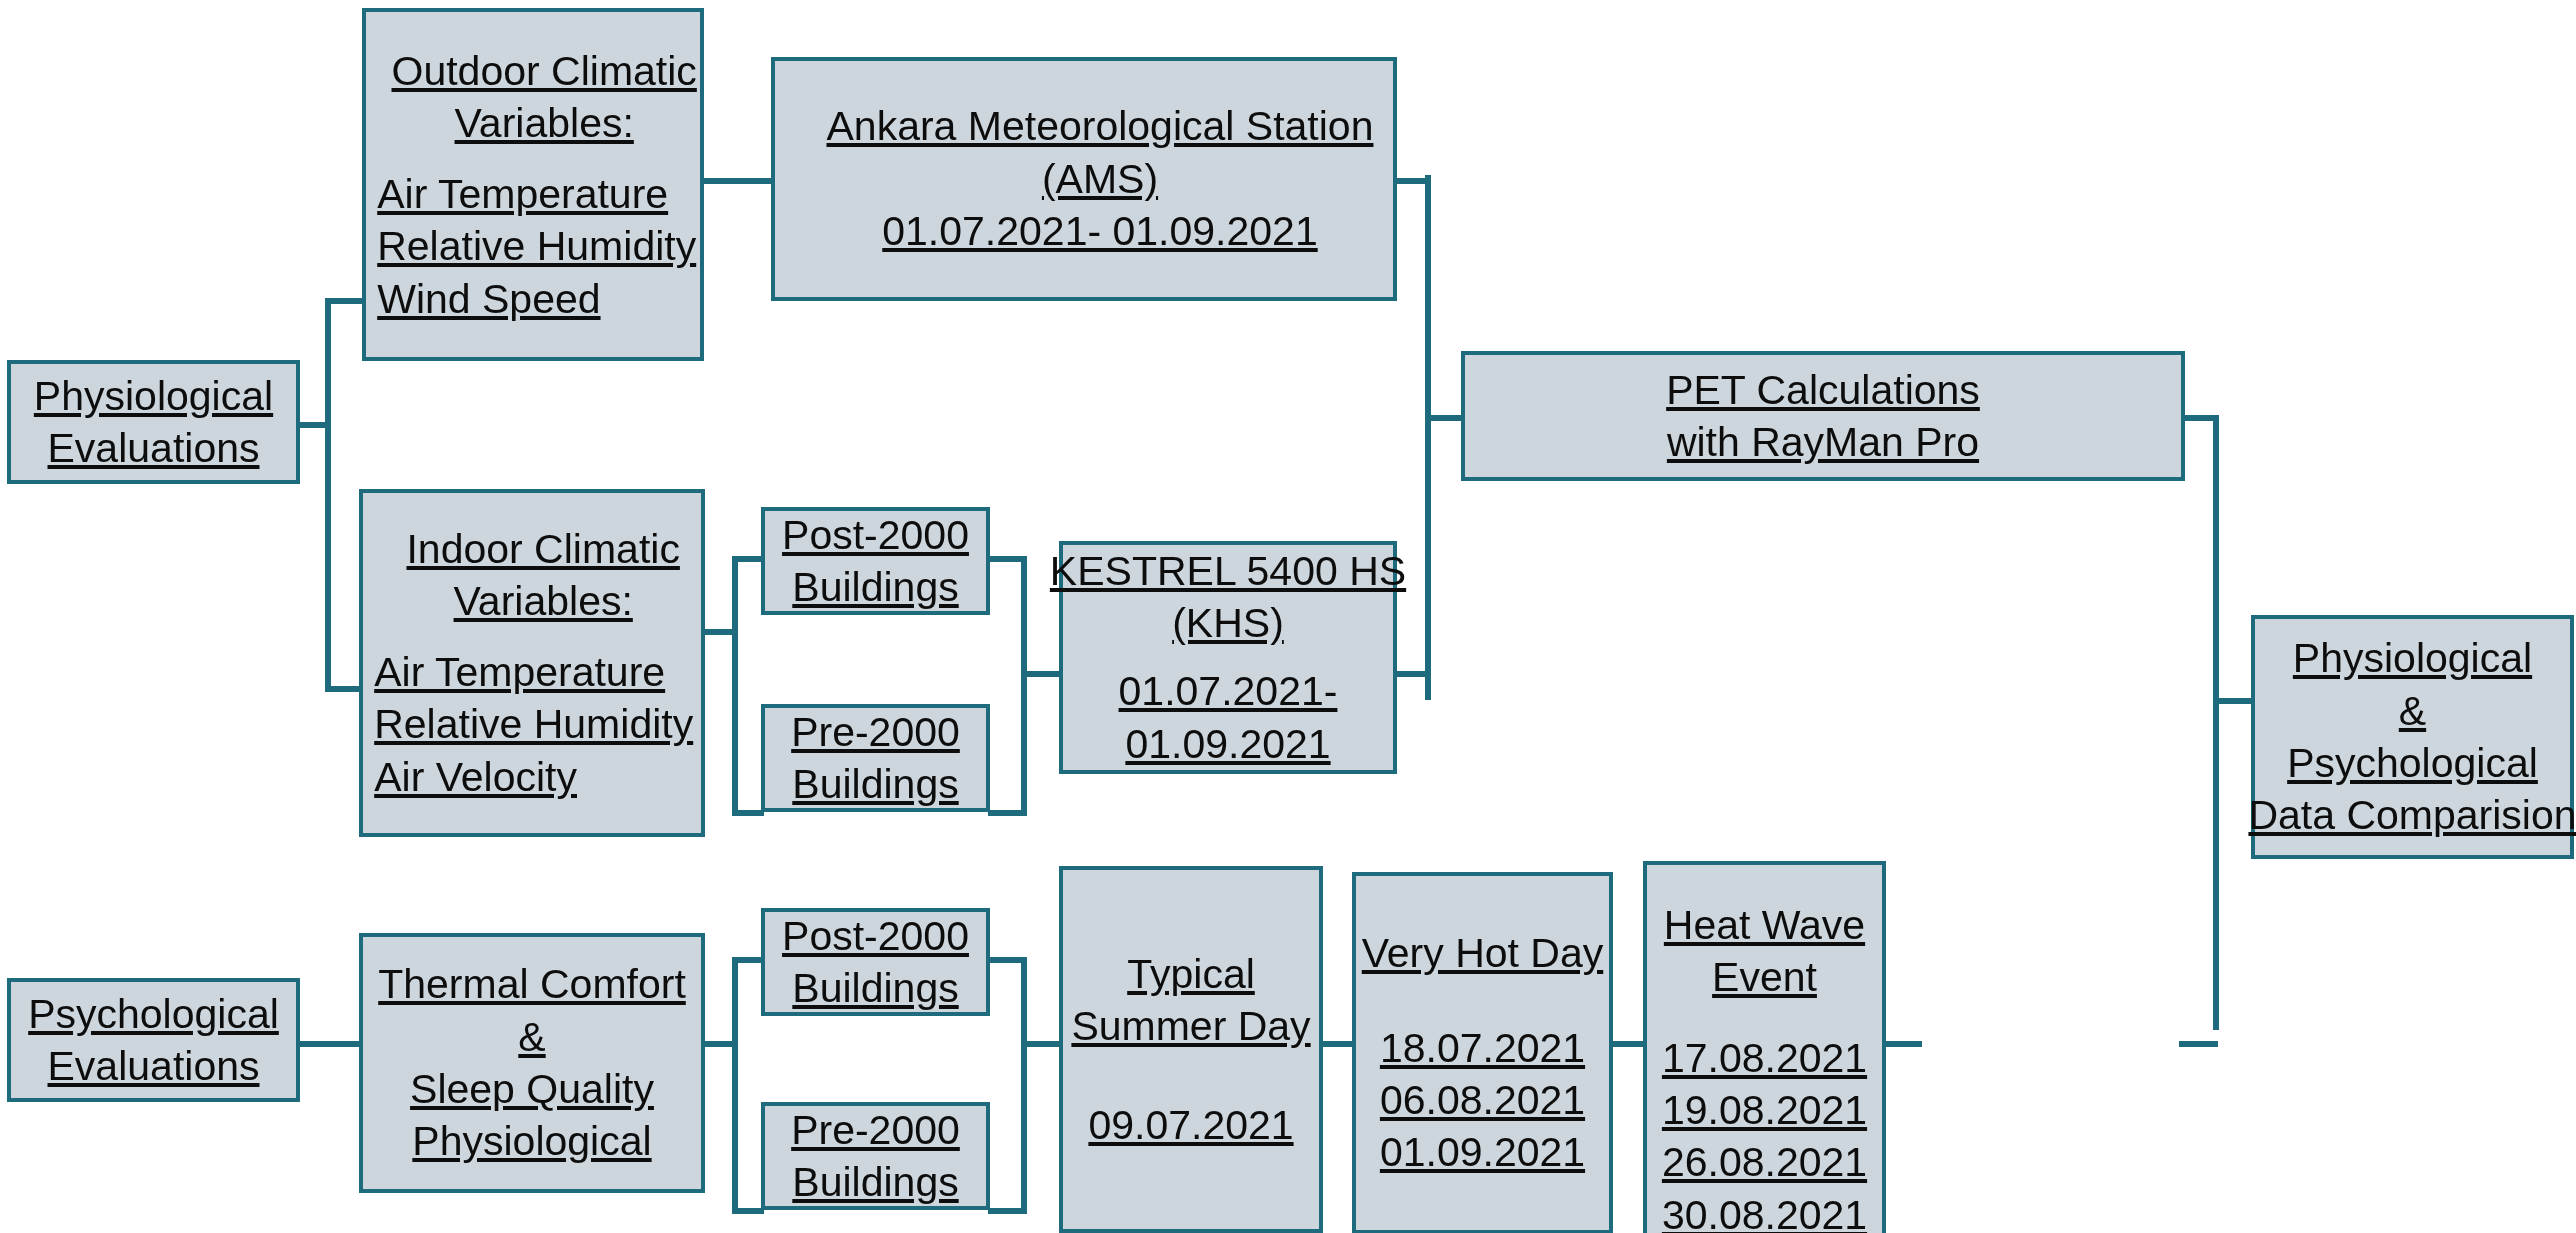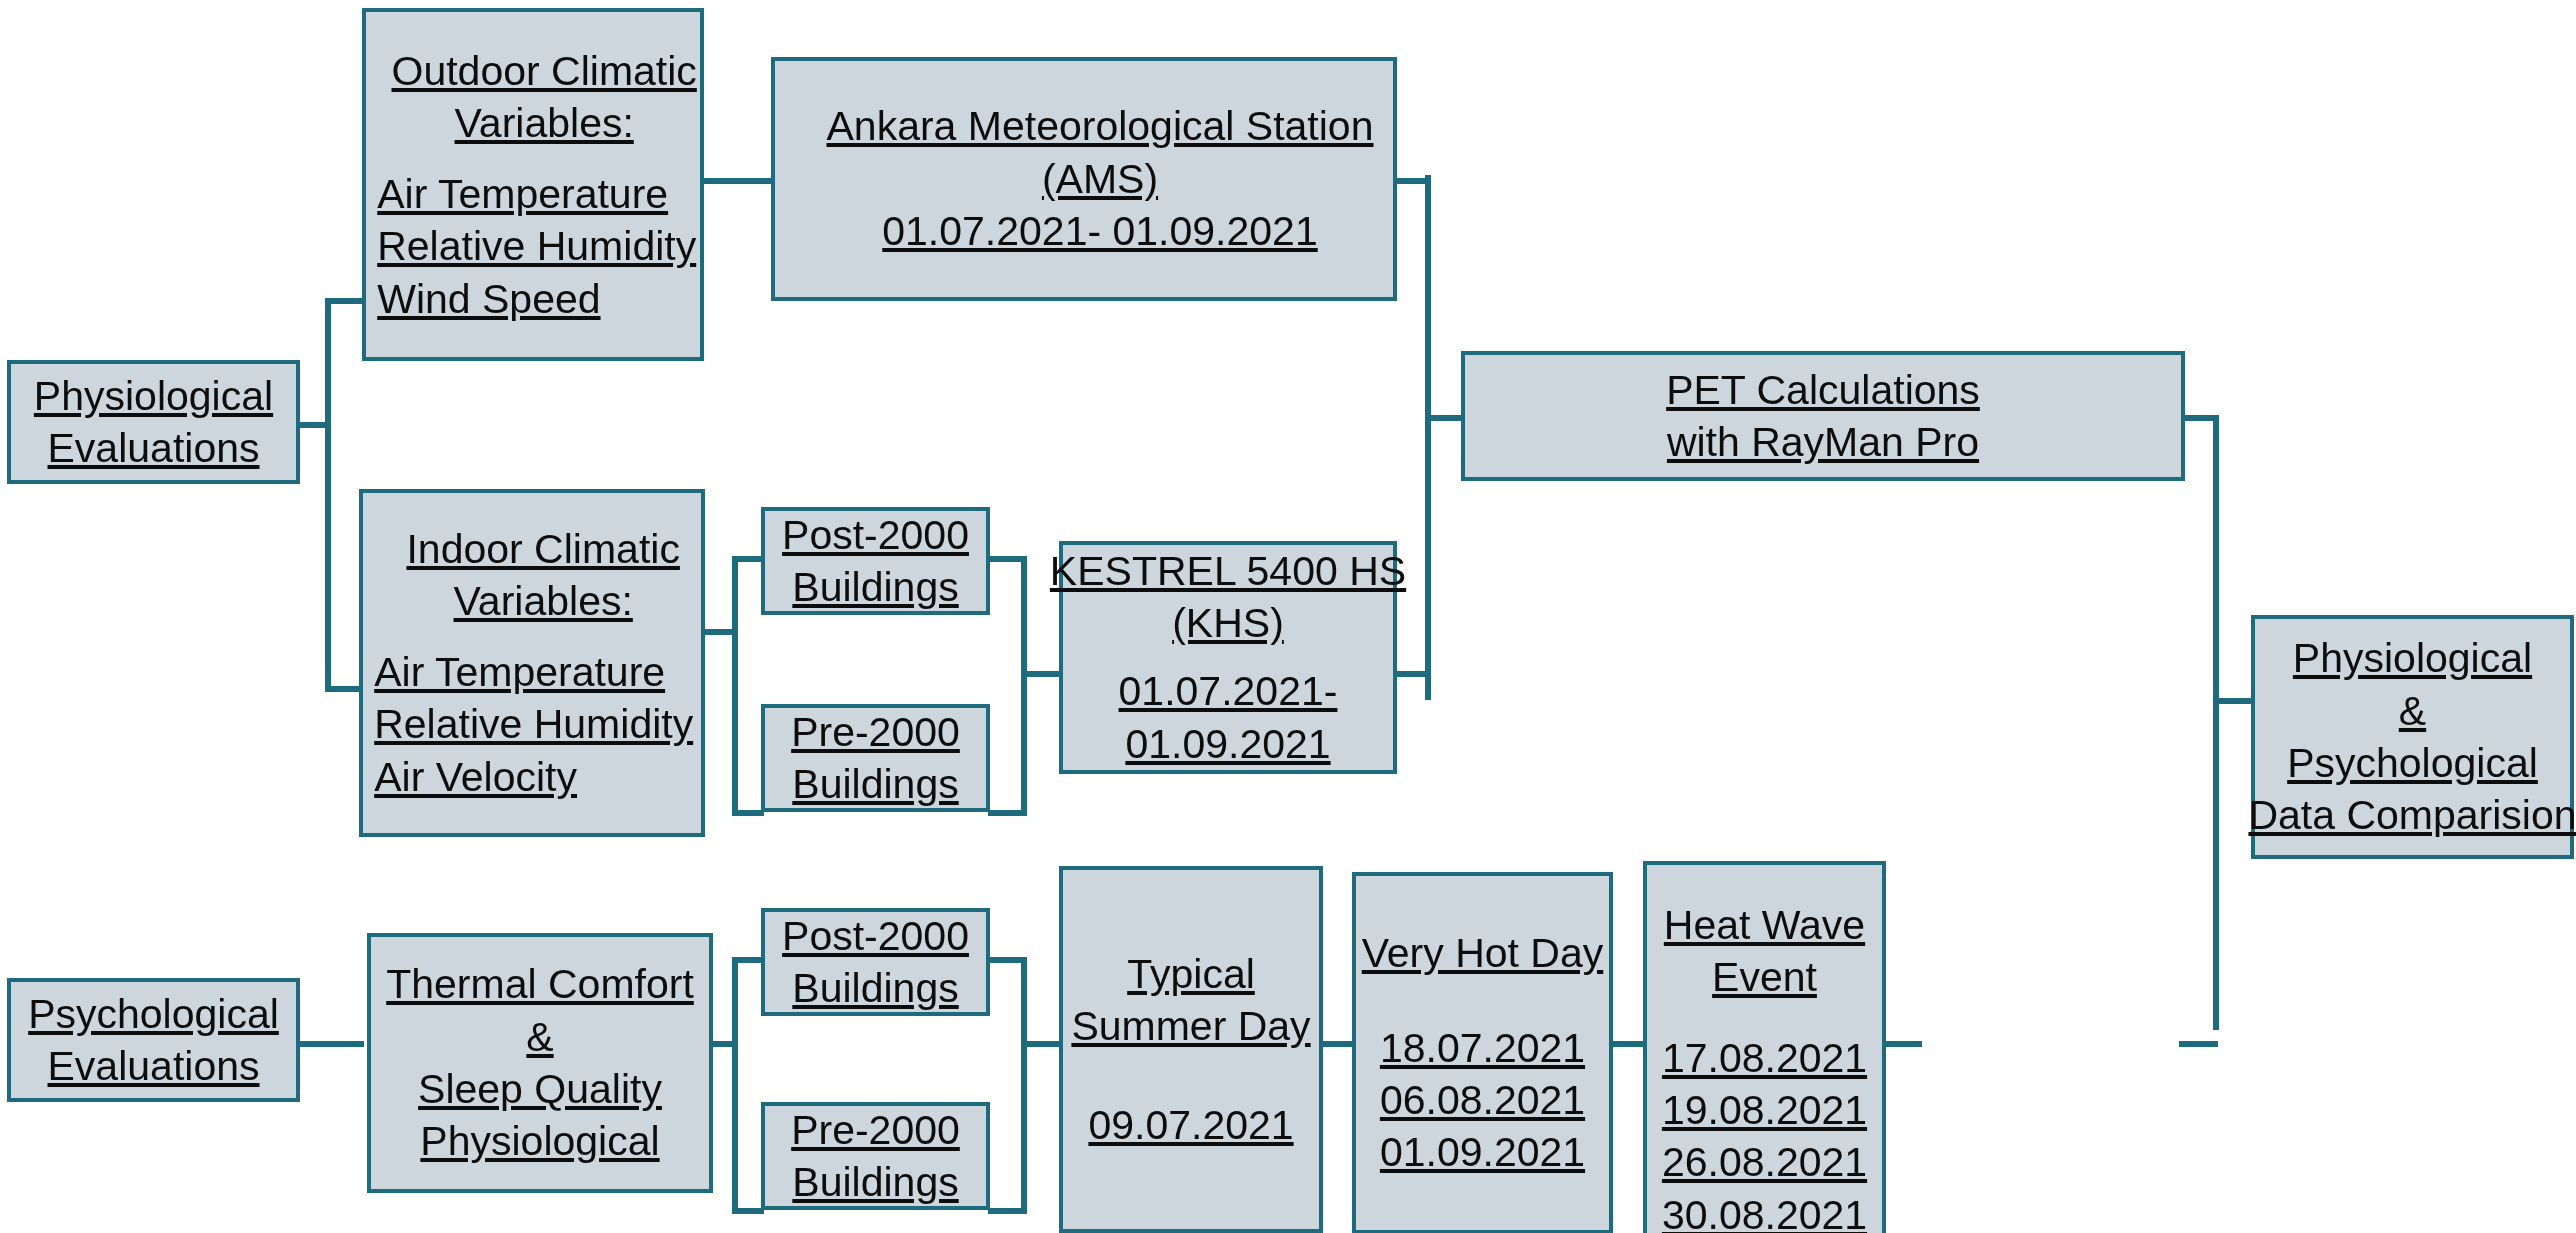--- a/index.html
+++ b/index.html
@@ -162,21 +162,21 @@
     <span class="gap"></span>
     <span class="ln">01.07.2021-</span>
     <span class="ln">01.09.2021</span>
   </div>
 
   <div class="node" style="left: 7px; top: 978px; width: 293px; height: 124px; background: rgb(204, 214, 220); border-color: rgb(29, 107, 124); color: rgb(13, 13, 13);">
     <span class="ln">Psychological</span>
     <span class="ln">Evaluations</span>
   </div>
 
-  <div class="node" style="left: 359px; top: 933px; width: 346px; height: 260px; background: rgb(204, 214, 220); border-color: rgb(29, 107, 124); color: rgb(13, 13, 13); margin-left: 8px;">
+  <div class="node" style="left: 359px; top: 933px; width: 346px; height: 260px; background: rgb(204, 214, 220); border-color: rgb(29, 107, 124); color: rgb(13, 13, 13);">
     <span class="ln">Thermal Comfort</span>
     <span class="ln">&amp;</span>
     <span class="ln">Sleep Quality</span>
     <span class="ln">Physiological</span>
   </div>
 
   <div class="node" style="left: 761px; top: 908px; width: 229px; height: 108px; background: rgb(204, 214, 220); border-color: rgb(29, 107, 124); color: rgb(13, 13, 13);">
     <span class="ln">Post-2000</span>
     <span class="ln">Buildings</span>
   </div>

